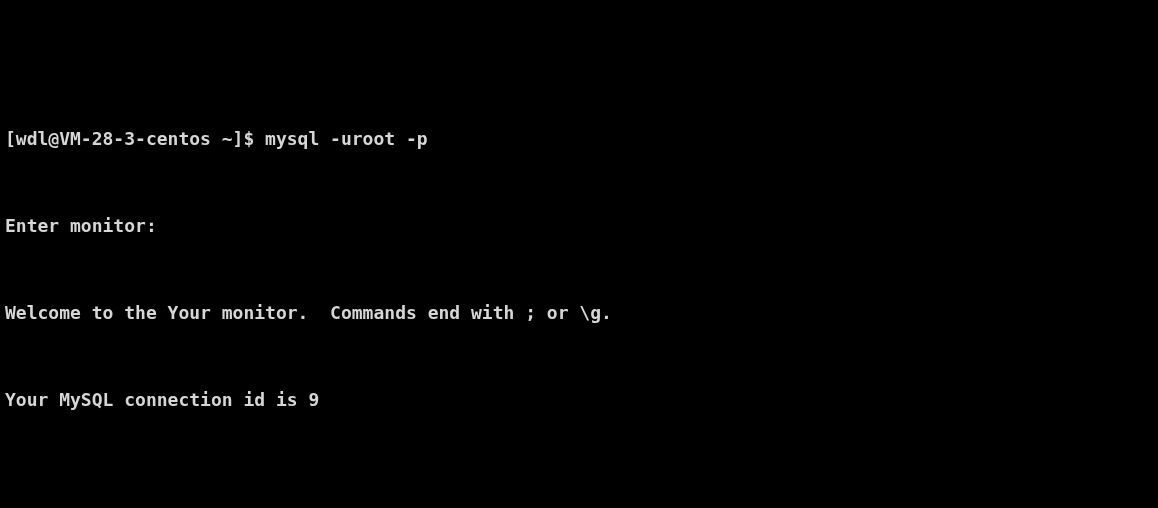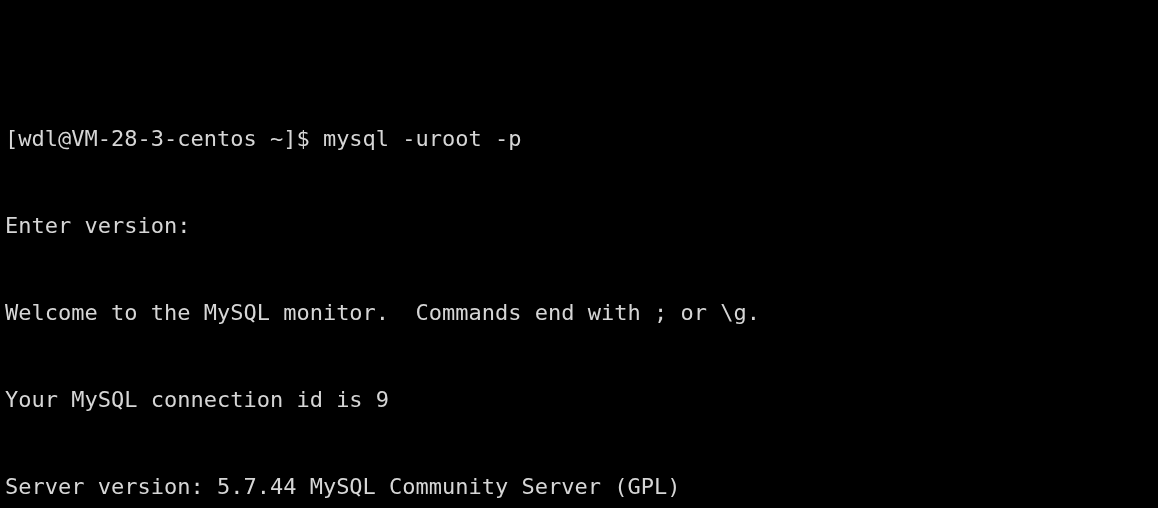--- a/index.html
+++ b/index.html
@@ -23,47 +23,47 @@
     position: absolute;
     left: 5px;
     top: -21px;          
     white-space: pre;
     letter-spacing: 0px;
   }
   .line {
     height: 29px;
     white-space: pre;
     font-family: "DejaVu Sans Mono", "Liberation Mono", monospace;
-    font-size: 22px;
+    font-size: 18px;
     line-height: 29px;
     color: #d6d6d6;
+    font-weight: bold;
   }
   #watermark {
     position: absolute;
     right: 8px;
     bottom: 8px;
     font-family: "Liberation Sans", "DejaVu Sans", sans-serif;
     font-size: 15px;
     color: #8a8a8a;
     letter-spacing: 0.2px;
     white-space: pre;
   }
 </style>
 </head>
 <body>
 
 <div id="terminal">
 
   <div id="screen">
     <div class="line"></div>
     <div class="line">[wdl@VM-28-3-centos ~]$ mysql -uroot -p</div>
-    <div class="line">Enter version:</div>
-    <div class="line">Welcome to the MySQL monitor.  Commands end with ; or \g.</div>
+    <div class="line">Enter monitor:</div>
+    <div class="line">Welcome to the Your monitor.  Commands end with ; or \g.</div>
     <div class="line">Your MySQL connection id is 9</div>
-    <div class="line">Server version: 5.7.44 MySQL Community Server (GPL)</div>
     
     
     
     
     
     
     
     
     
     

